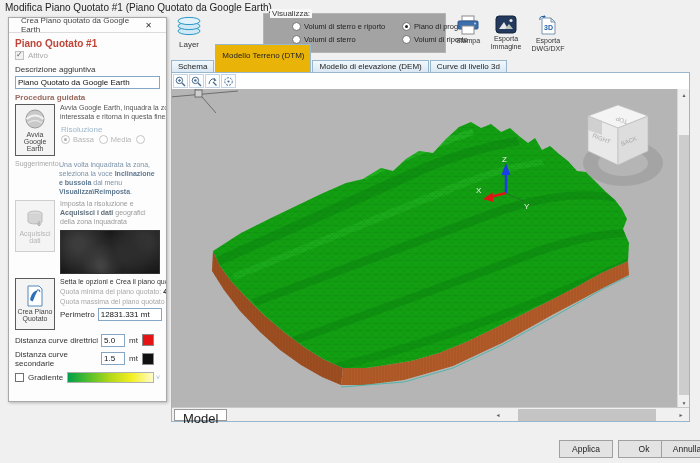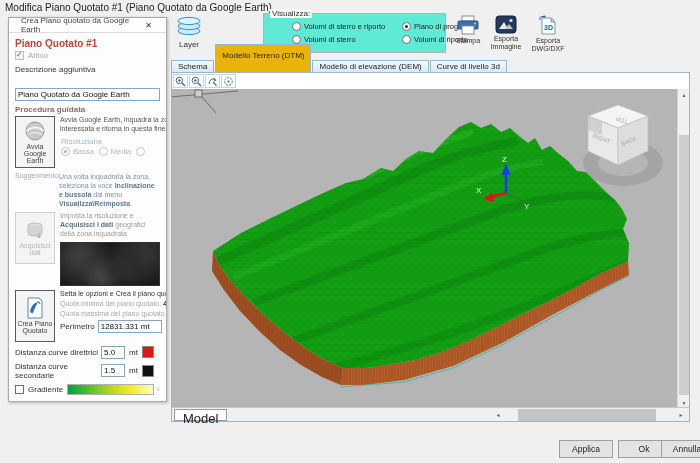--- a/index.html
+++ b/index.html
@@ -51,21 +51,21 @@
              radial-gradient(circle at 30% 60%, #242424 0 10%, transparent 45%); }
   .qline { margin:1px 6px 0 6px; font-size:7px; color:#a8a8a8; white-space:nowrap; }
   .qline b { color:#111; font-size:7.5px; }
   .swatch { width:12px; height:12px; margin-left:4px; border:1px solid #8a8a8a; flex:none; }
   .gradbar { width:88px; height:11px; margin-left:4px; border:1px solid #b0b0b0;
              background:linear-gradient(90deg,#00a04a,#55c02c,#b5d818,#f4ef22,#fdfccb); }
   .chev { color:#9db8cc; font-size:7px; margin-left:2px; }
 
   
   .layer-btn { position:absolute; left:172px; top:16px; width:34px; height:40px; text-align:center; font-size:8px; color:#333; }
-  .vis-group { position:absolute; left:263px; top:13px; width:183px; height:40px; border:1px solid #b4b4b4; background:#5eead4; }
+  .vis-group { position:absolute; left:263px; top:13px; width:183px; height:40px; border:1px solid #b4b4b4; background:#a3a3a3; }
   .vis-group .glabel { position:absolute; left:6px; top:-5px; background:#f7f7f7; padding:0 2px; font-size:8px; color:#333; }
   .vis-grid { position:absolute; left:28px; top:8px; display:grid; grid-template-columns:110px 80px; grid-row-gap:4px; }
   .vradio { display:flex; align-items:center; font-size:7.5px; color:#222; white-space:nowrap; }
   .tool-big { position:absolute; top:15px; width:40px; text-align:center; font-size:7px; color:#333; line-height:1.15; }
   .tool-big svg { display:block; margin:0 auto 1px auto; }
 
   
   .tabs { position:absolute; left:171px; top:58px; height:15px; display:flex; align-items:flex-end; }
   .tab { border:1px solid #98b6cc; border-bottom:none; background:linear-gradient(#f2f8fc,#d8e7f3);
          padding:1px 6px 1px 6px; font-size:8px; color:#222; margin-right:1px; height:13px; white-space:nowrap; }
@@ -297,21 +297,21 @@
 
   <div class="row">
     <span class="cb dis checked"></span>
     <span class="lbl-gray">Attivo</span>
   </div>
 
   <div class="row" style="margin-top:5px;">
     <span class="lbl">Descrizione aggiuntiva</span>
   </div>
   <div class="row">
-    <input class="tinput" style="width: 145px; margin-top: 12px;" value="Piano Quotato da Google Earth">
+    <input class="tinput" style="width: 145px;" value="Piano Quotato da Google Earth">
   </div>
 
   <div class="row" style="margin-top:4px;">
     <span class="lbl" style="color:#9a6a5f; font-weight:bold;">Procedura guidata</span>
   </div>
 
   <div class="row" style="align-items:flex-start;">
     <div class="step-btn">
       <span>
         <svg width="22" height="22" viewBox="0 0 22 22">

